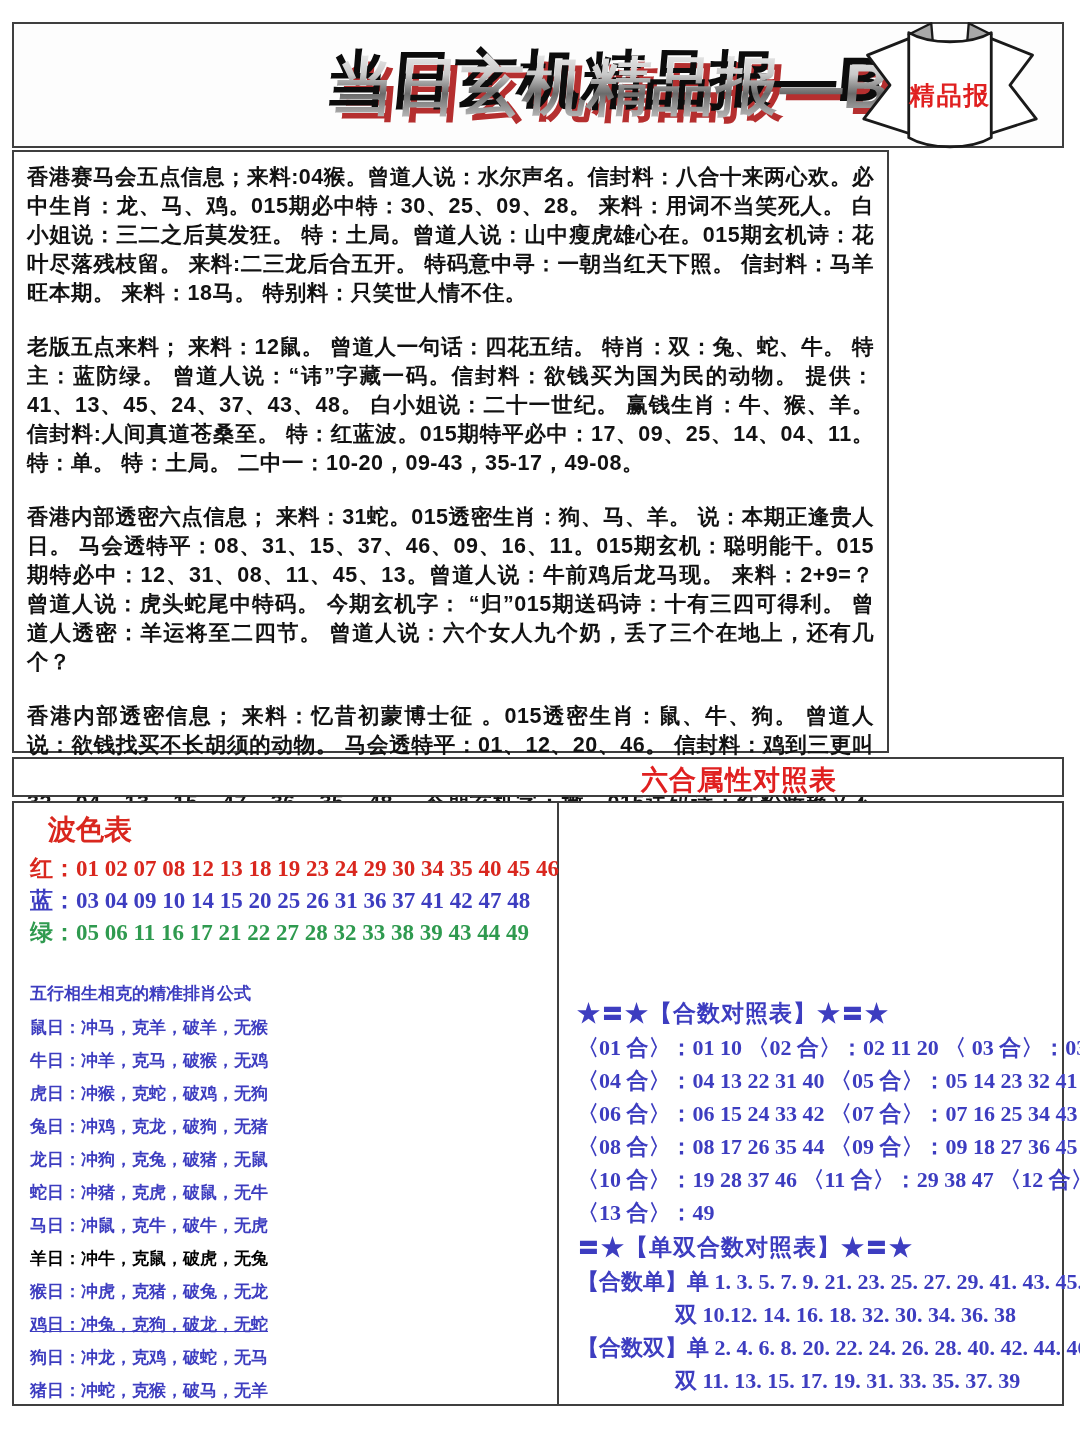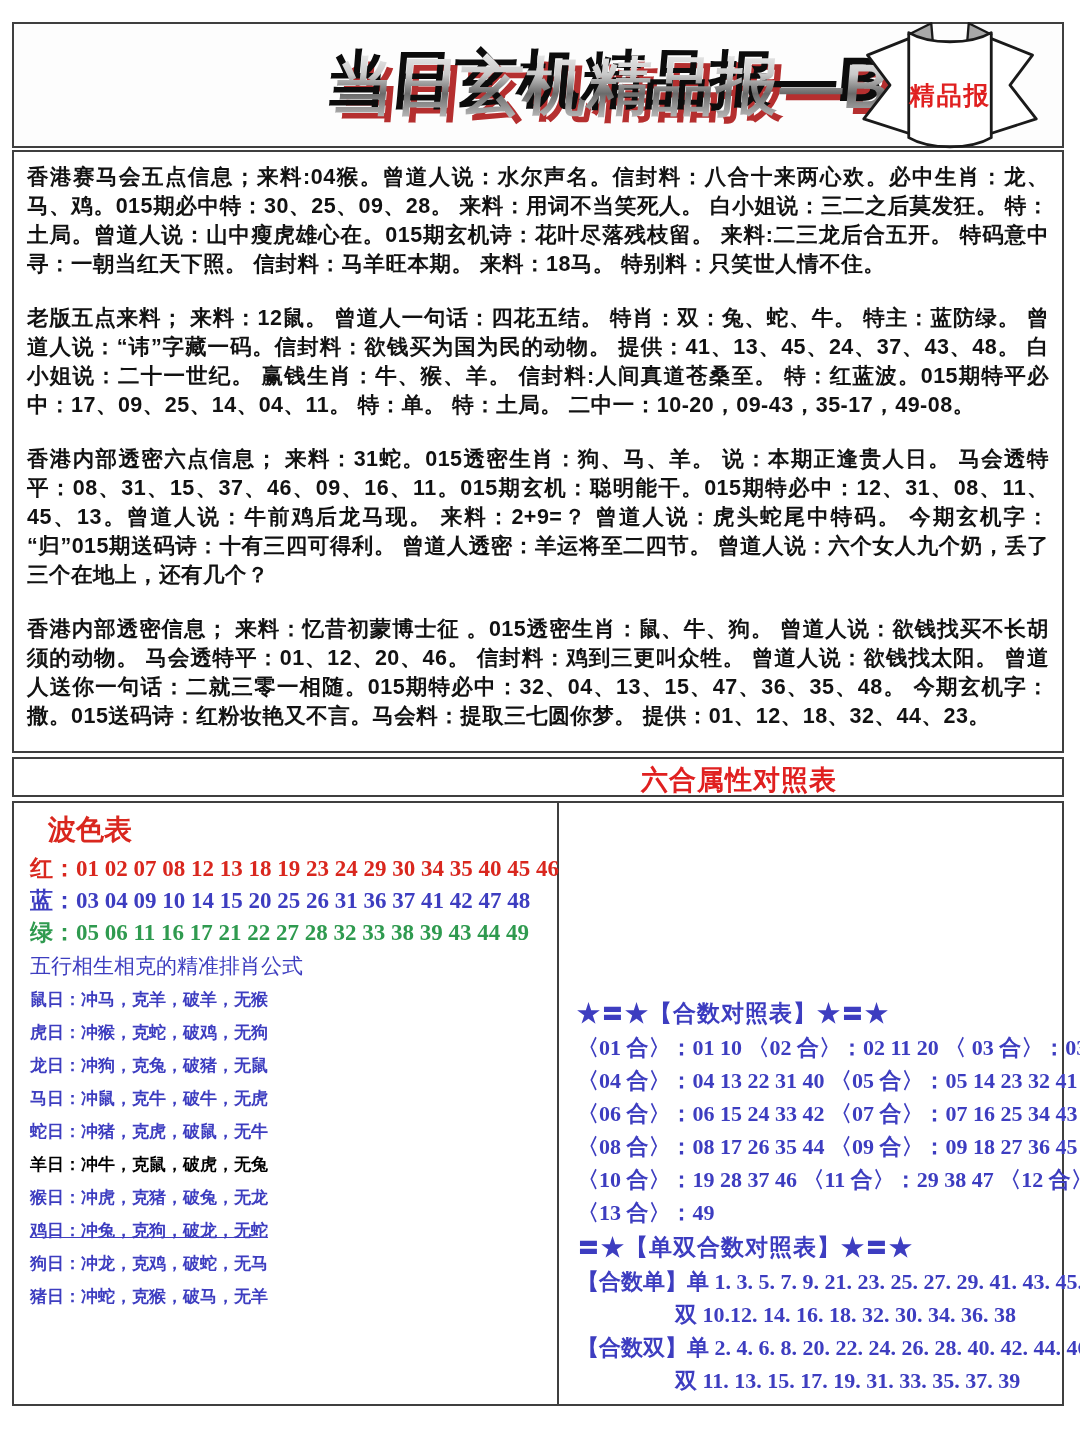--- a/index.html
+++ b/index.html
@@ -12,42 +12,42 @@
   .title3d{position:absolute;left:318px;top:14px;width:580px;height:96px;
            font-size:63px;font-weight:bold;transform:skewX(-5deg);line-height:96px;}
   .title3d span{position:absolute;left:0;top:0;white-space:nowrap;letter-spacing:1px;}
   .t-red{color:#b52f2f;transform:translate(7px,6px);}
   .t-shadow{color:#0c0c0c;transform:translate(-7px,-7px);}
   .t-face{background:linear-gradient(180deg,#ffffff 0%,#c9c9c9 38%,#6a6a6a 58%,#ededed 100%);
           -webkit-background-clip:text;background-clip:text;color:transparent;}
   .ribbon{position:absolute;right:16px;top:-12px;width:192px;height:150px;}
 
   
-  .main-box{position:absolute;left:12px;top:150px;width:1052px;height:603px;
+  .main-box{position:absolute;left:12px;top:150px;width:877px;height:603px;
             border:2px solid #3f3f3f;box-sizing:border-box;padding:11px 13px;background:#fff;}
   .main-box p{margin:0 0 25px 0;font-size:21.5px;font-weight:bold;color:#121212;
               line-height:29px;text-align:justify;letter-spacing:0.5px;}
 
   
   .band{position:absolute;left:12px;top:757px;width:1052px;height:40px;
         border:2px solid #3f3f3f;box-sizing:border-box;background:#fff;padding-left:24px;}
   .band-title{position:absolute;left:627px;top:3px;font-size:27px;font-weight:bold;
               color:#d9231a;letter-spacing:1px;}
 
   
   .lower{position:absolute;left:12px;top:801px;width:1052px;height:605px;
          border:2px solid #3f3f3f;box-sizing:border-box;display:flex;background:#fff;}
   .col-left{width:545px;border-right:2px solid #3f3f3f;box-sizing:border-box;
             padding:6px 10px 0 16px;}
   .col-right{flex:1;box-sizing:border-box;padding:192px 10px 0 18px;}
 
   .wave-title{font-size:28px;margin:2px 0 4px 18px;font-weight:bold;}
   .wave-row{font-size:23px;line-height:32px;font-weight:bold;
             font-family:"Liberation Serif",serif;white-space:nowrap;}
-  .formula-title{font-size:21px;line-height:34px;font-weight:normal;}
+  .formula-title{font-size:17px;line-height:34px;font-weight:bold;margin-top:28px;}
   .zodiac-line{font-size:17px;line-height:33px;font-weight:bold;}
 
   .hesu-title,.ds-title{font-size:23px;font-weight:bold;line-height:36px;letter-spacing:1px;}
   .hesu-line{font-size:22px;line-height:33px;font-family:"Liberation Serif",serif;
              font-weight:bold;white-space:nowrap;}
   .indent{padding-left:98px;}
 </style>
 </head>
 <body>
 
@@ -91,24 +91,26 @@
       <div class="wave-row" style="color: rgb(61, 61, 192);">
         <span>蓝：</span><span>03 04 09 10 14 15 20 25 26 31 36 37 41 42 47 48</span>
       </div>
       <div class="wave-row" style="color: rgb(47, 154, 79);">
         <span>绿：</span><span>05 06 11 16 17 21 22 27 28 32 33 38 39 43 44 49</span>
       </div>
 
       <div class="formula-title" style="color: rgb(61, 61, 192);">五行相生相克的精准排肖公式</div>
 
       <div class="zodiac-line" style="color: rgb(61, 61, 192);">鼠日：冲马，克羊，破羊，无猴</div>
+      <div class="zodiac-line" style="color: rgb(61, 61, 192);">牛日：冲羊，克马，破猴，无鸡</div>
       <div class="zodiac-line" style="color: rgb(61, 61, 192);">虎日：冲猴，克蛇，破鸡，无狗</div>
+      <div class="zodiac-line" style="color: rgb(61, 61, 192);">兔日：冲鸡，克龙，破狗，无猪</div>
       <div class="zodiac-line" style="color: rgb(61, 61, 192);">龙日：冲狗，克兔，破猪，无鼠</div>
+      <div class="zodiac-line" style="color: rgb(61, 61, 192);">蛇日：冲猪，克虎，破鼠，无牛</div>
       <div class="zodiac-line" style="color: rgb(61, 61, 192);">马日：冲鼠，克牛，破牛，无虎</div>
-      <div class="zodiac-line" style="color: rgb(61, 61, 192);">蛇日：冲猪，克虎，破鼠，无牛</div>
       <div class="zodiac-line" style="color: #000000;">羊日：冲牛，克鼠，破虎，无兔</div>
       <div class="zodiac-line" style="color: rgb(61, 61, 192);">猴日：冲虎，克猪，破兔，无龙</div>
       <div class="zodiac-line" style="color: rgb(61, 61, 192); text-decoration: underline;">鸡日：冲兔，克狗，破龙，无蛇</div>
       <div class="zodiac-line" style="color: rgb(61, 61, 192);">狗日：冲龙，克鸡，破蛇，无马</div>
       <div class="zodiac-line" style="color: rgb(61, 61, 192);">猪日：冲蛇，克猴，破马，无羊</div>
     </div>
 
     <div class="col-right">
       <div class="hesu-title" style="color: rgb(61, 61, 192);">★〓★【合数对照表】★〓★</div>
 

